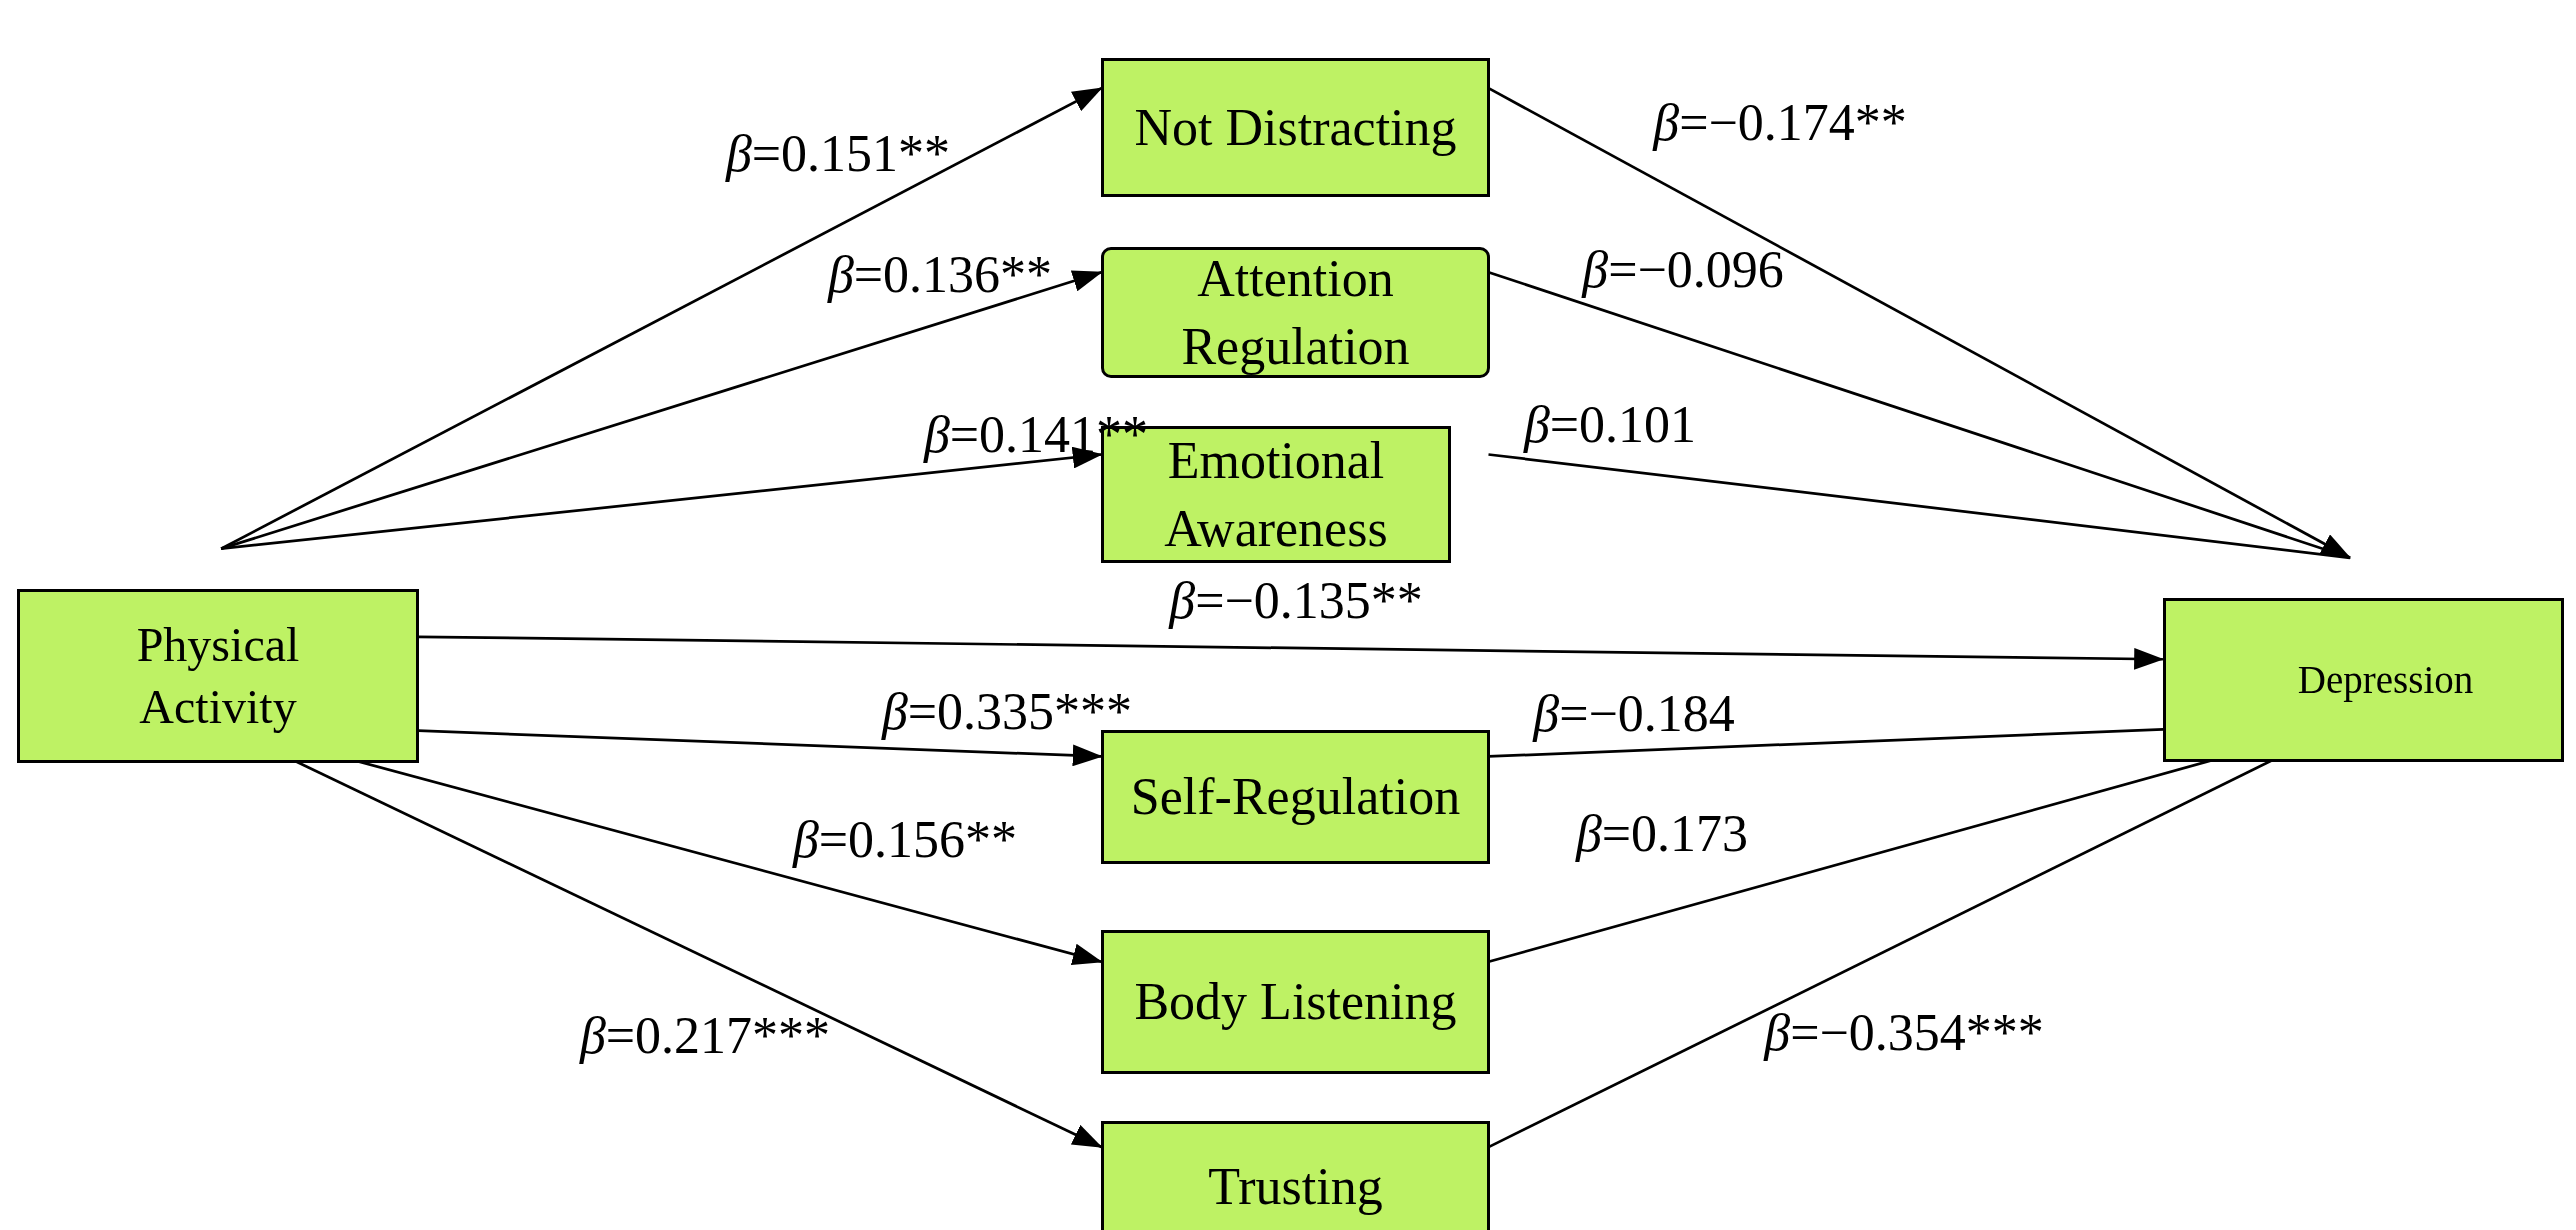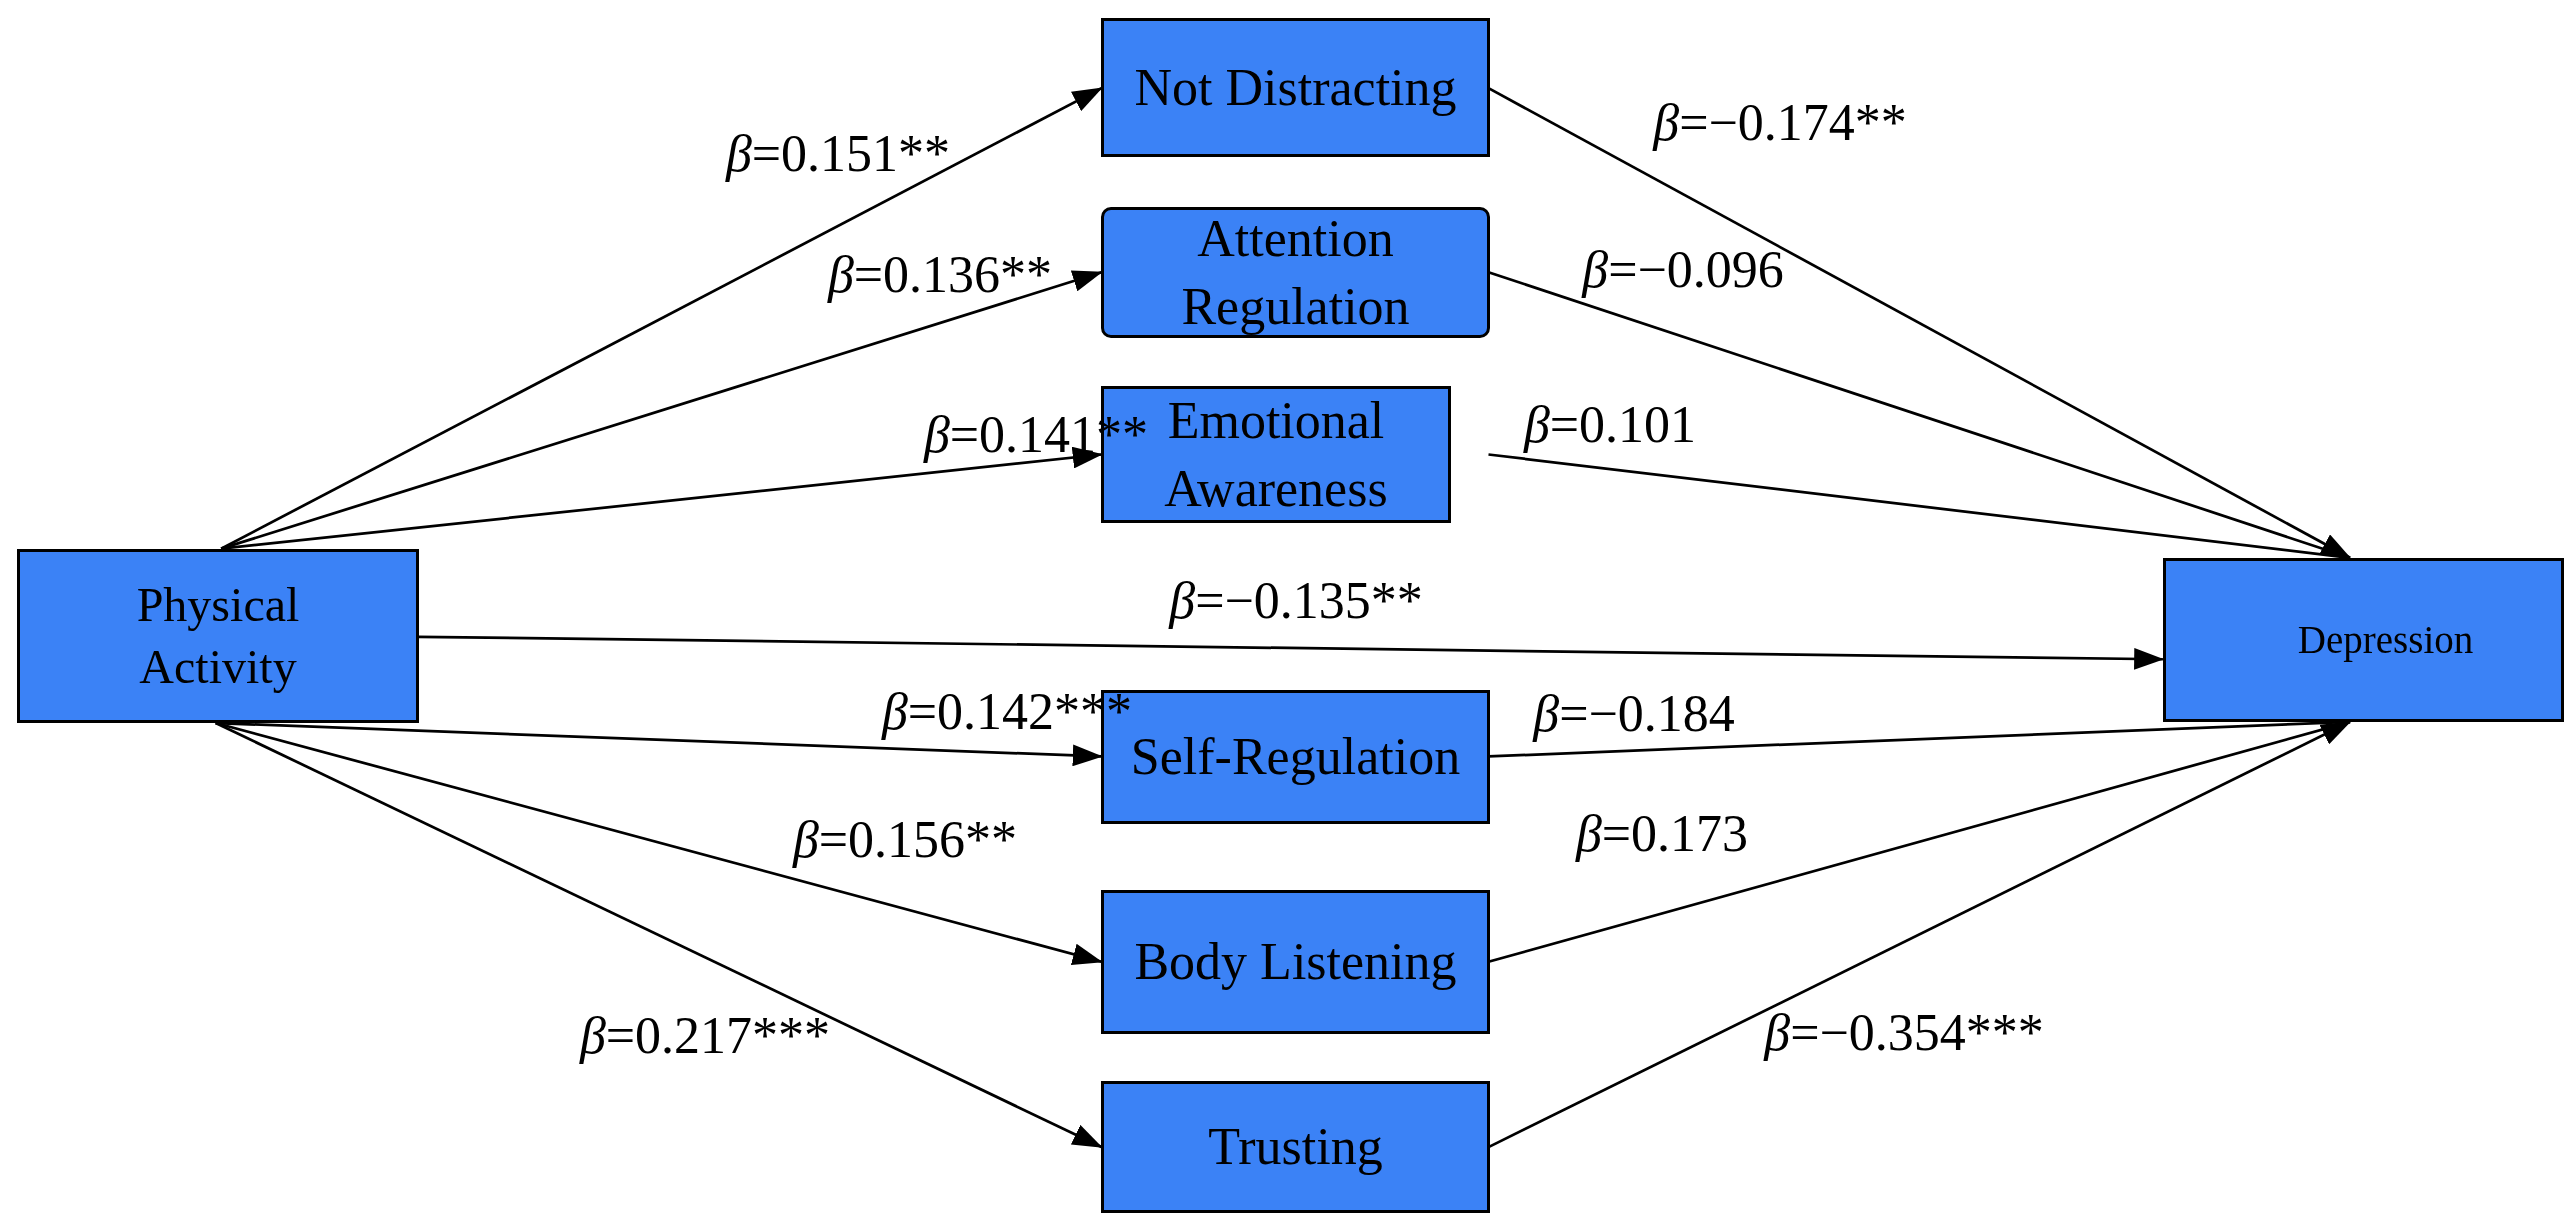--- a/index.html
+++ b/index.html
@@ -22,28 +22,29 @@
     width: 2576px; height: 1231px;
   }
   .wires line {
     stroke: #000000;
     stroke-width: 4.5;
   }
   .node {
     position: absolute;
     box-sizing: border-box;
     border: 3px solid #000000;
-    background: #3b82f6;
+    background: #bef264;
     display: flex;
     flex-direction: column;
     justify-content: center;
     align-items: center;
     text-align: center;
     font-size: 52px;
     line-height: 1.3;
+    margin-top: 40px;
   }
   .node span { display: block; white-space: nowrap; }
   .coef {
     position: absolute;
     transform: translate(-50%, -50%);
     font-size: 52px;
     white-space: nowrap;
     line-height: 1;
   }
   .coef::first-letter {
@@ -110,21 +111,21 @@
   </div>
 
   <div class="node" style="left:2163px; top:558px; width:401px; height:164px; font-size:39px;padding-left:44px;">
     <span>Depression</span>
     <span></span>
   </div>
 
   <div class="coef" style="left:838px; top:154px;">β=0.151**</div>
   <div class="coef" style="left:940px; top:275px;">β=0.136**</div>
   <div class="coef" style="left:1036px; top:435px;">β=0.141**</div>
-  <div class="coef" style="left:1007px; top:712px;">β=0.142***</div>
+  <div class="coef" style="left:1007px; top:712px;">β=0.335***</div>
   <div class="coef" style="left:905px; top:840px;">β=0.156**</div>
   <div class="coef" style="left:705px; top:1036px;">β=0.217***</div>
 
   <div class="coef" style="left:1296px; top:601px;">β=−0.135**</div>
 
   <div class="coef" style="left:1780px; top:123px;">β=−0.174**</div>
   <div class="coef" style="left:1683px; top:270px;">β=−0.096</div>
   <div class="coef" style="left:1610px; top:425px;">β=0.101</div>
   <div class="coef" style="left:1634px; top:714px;">β=−0.184</div>
   <div class="coef" style="left:1662px; top:834px;">β=0.173</div>

